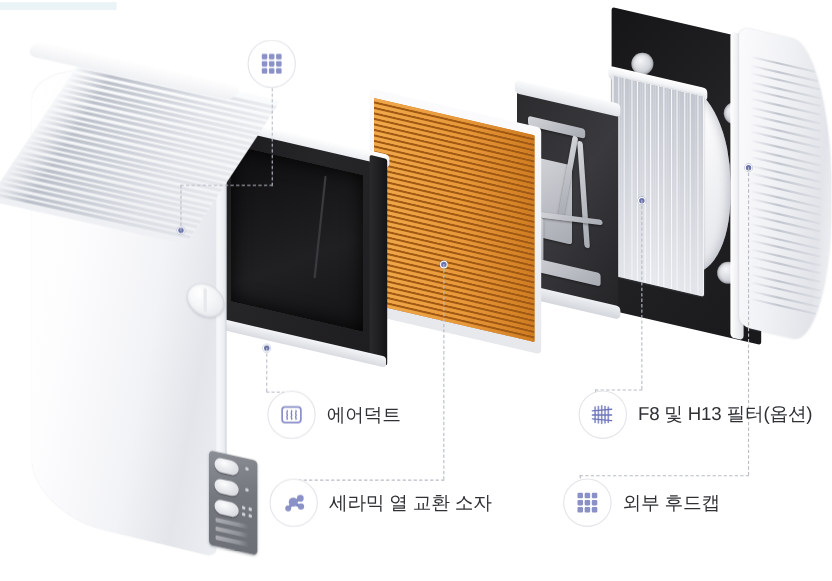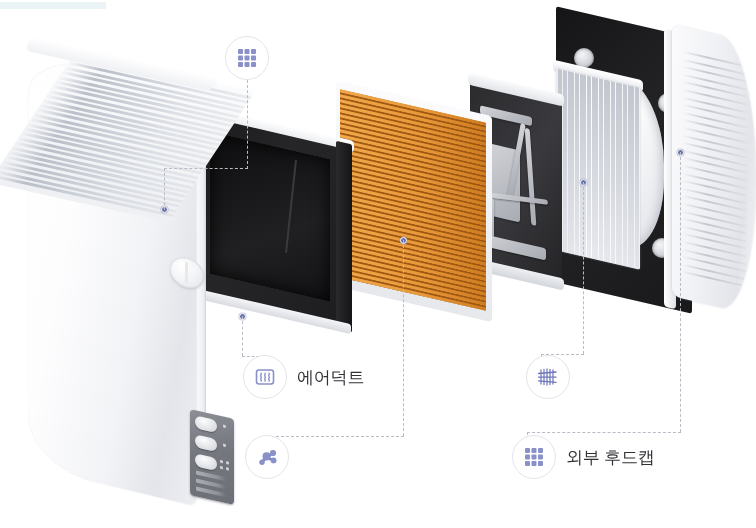--- a/index.html
+++ b/index.html
@@ -512,39 +512,41 @@
         </g>
         <g fill="#8a90c8">
           <circle cx="9.6" cy="9.4" r="4.1"></circle>
           <circle cx="16" cy="6" r="3.1"></circle>
           <circle cx="16.6" cy="13.4" r="2.9"></circle>
           <circle cx="5" cy="15.2" r="2.7"></circle>
         </g>
       </svg>
     </span>
   </div>
+  <div class="cap-label" style="left:299px;top:449px;">세라믹 열 교환 소자</div>
 
   <div class="badge" style="left:526px;top:355px;">
     <span>
       <svg width="22" height="20" viewBox="0 0 22 20">
         <g stroke="#8a90c8" stroke-width="1.5" stroke-linecap="round">
           <line x1="4" y1="3" x2="4" y2="17"></line>
           <line x1="7" y1="2.5" x2="7" y2="17.5"></line>
           <line x1="10" y1="2" x2="10" y2="18"></line>
           <line x1="13" y1="2.5" x2="13" y2="17.5"></line>
           <line x1="16" y1="3" x2="16" y2="17"></line>
         </g>
         <g stroke="#6f76b8" stroke-width="1.3" stroke-linecap="round">
           <line x1="1.5" y1="6.5" x2="19" y2="5"></line>
           <line x1="1.5" y1="10.2" x2="19" y2="10.2"></line>
           <line x1="1.5" y1="13.8" x2="19" y2="15.4"></line>
         </g>
       </svg>
     </span>
   </div>
+  <div class="cap-label" style="left:580px;top:368px;">F8 및 H13 필터(옵션)</div>
 
   <div class="badge" style="left:512px;top:435px;">
     <span>
       <svg width="20" height="20" viewBox="0 0 20 20">
         <g fill="#8a90c8">
           <rect x="1" y="1" width="5" height="5" rx="1"></rect>
             <rect x="7.5" y="1" width="5" height="5" rx="1"></rect>
             <rect x="14" y="1" width="5" height="5" rx="1"></rect>
           <rect x="1" y="7.5" width="5" height="5" rx="1"></rect>
             <rect x="7.5" y="7.5" width="5" height="5" rx="1"></rect>

